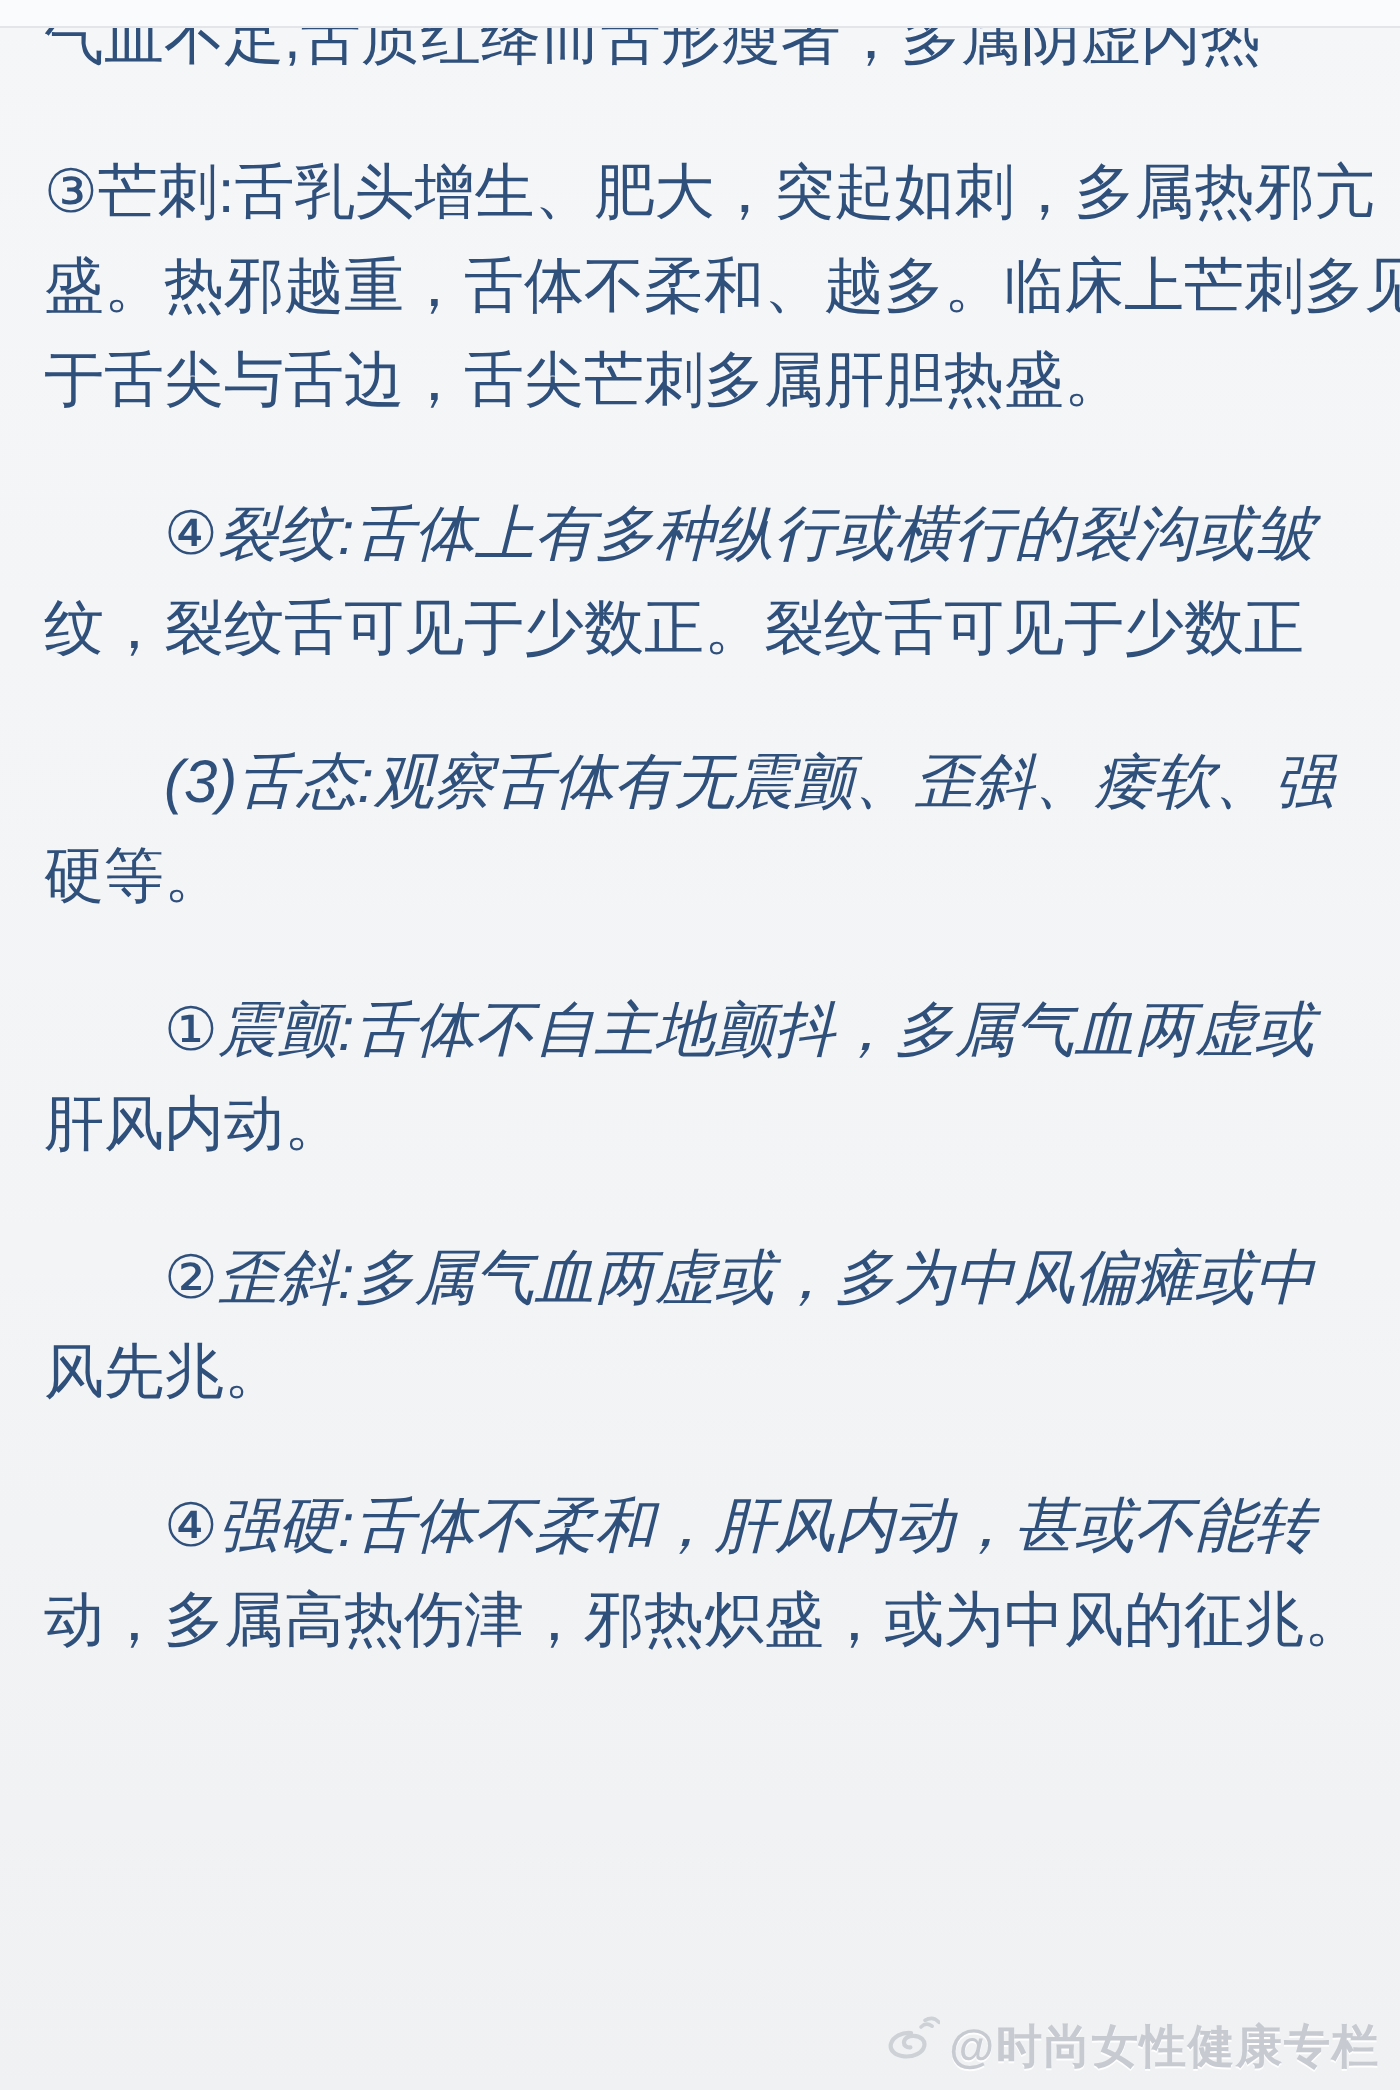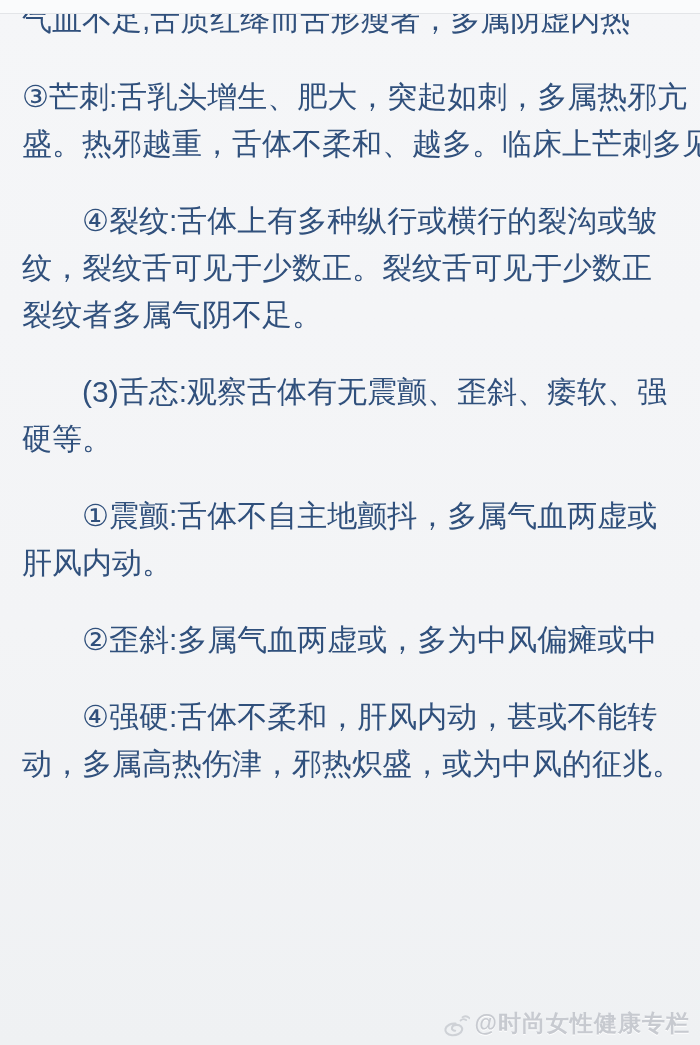--- a/index.html
+++ b/index.html
@@ -33,37 +33,38 @@
     margin: 0 0 30px 0;
     padding: 0;
   }
   .para .line {
     display: block;
     white-space: nowrap;
     letter-spacing: 0px;
   }
   .para.indent .line:first-child {
     text-indent: 60px;
+    font-style: italic;
   }
   .top-band {
     position: absolute;
     top: 0;
     left: 0;
     right: 0;
     height: 13px;
     background: #fafbfc;
     border-bottom: 1px solid #e3e5e8;
     z-index: 2;
   }
   .watermark {
     position: absolute;
     right: 10px;
     bottom: 6px;
     display: flex;
-    align-items: flex-end;
+    align-items: flex-start;
     gap: 5px;
     z-index: 3;
     color: #c7cad0;
     font-size: 23px;
     font-weight: 600;
     letter-spacing: 1px;
     text-shadow: 0 1px 0 rgba(255,255,255,0.9);
   }
   .watermark svg {
     display: block;
@@ -77,36 +78,37 @@
 
   <div class="top-band"></div>
 
   <div class="doc" id="doc">
       <p class="para">
         <span class="line">气血不足,舌质红绛而舌形瘦者，多属阴虚内热</span>
       </p>
       <p class="para">
         <span class="line">③芒刺:舌乳头增生、肥大，突起如刺，多属热邪亢</span>
         <span class="line">盛。热邪越重，舌体不柔和、越多。临床上芒刺多见</span>
+        <span class="line">于舌尖与舌边，舌尖芒刺多属肝胆热盛。</span>
       </p>
       <p class="para indent">
         <span class="line">④裂纹:舌体上有多种纵行或横行的裂沟或皱</span>
         <span class="line">纹，裂纹舌可见于少数正。裂纹舌可见于少数正</span>
-        <span class="line">裂纹者多属气阴不足。</span>
       </p>
       <p class="para indent">
         <span class="line">(3)舌态:观察舌体有无震颤、歪斜、痿软、强</span>
         <span class="line">硬等。</span>
       </p>
       <p class="para indent">
         <span class="line">①震颤:舌体不自主地颤抖，多属气血两虚或</span>
         <span class="line">肝风内动。</span>
       </p>
       <p class="para indent">
         <span class="line">②歪斜:多属气血两虚或，多为中风偏瘫或中</span>
+        <span class="line">风先兆。</span>
       </p>
       <p class="para indent">
         <span class="line">④强硬:舌体不柔和，肝风内动，甚或不能转</span>
         <span class="line">动，多属高热伤津，邪热炽盛，或为中风的征兆。</span>
       </p>
     </div>
 
   <div class="watermark">
     <span>
       <svg width="28" height="24" viewBox="0 0 28 24" fill="none" xmlns="http://www.w3.org/2000/svg">

